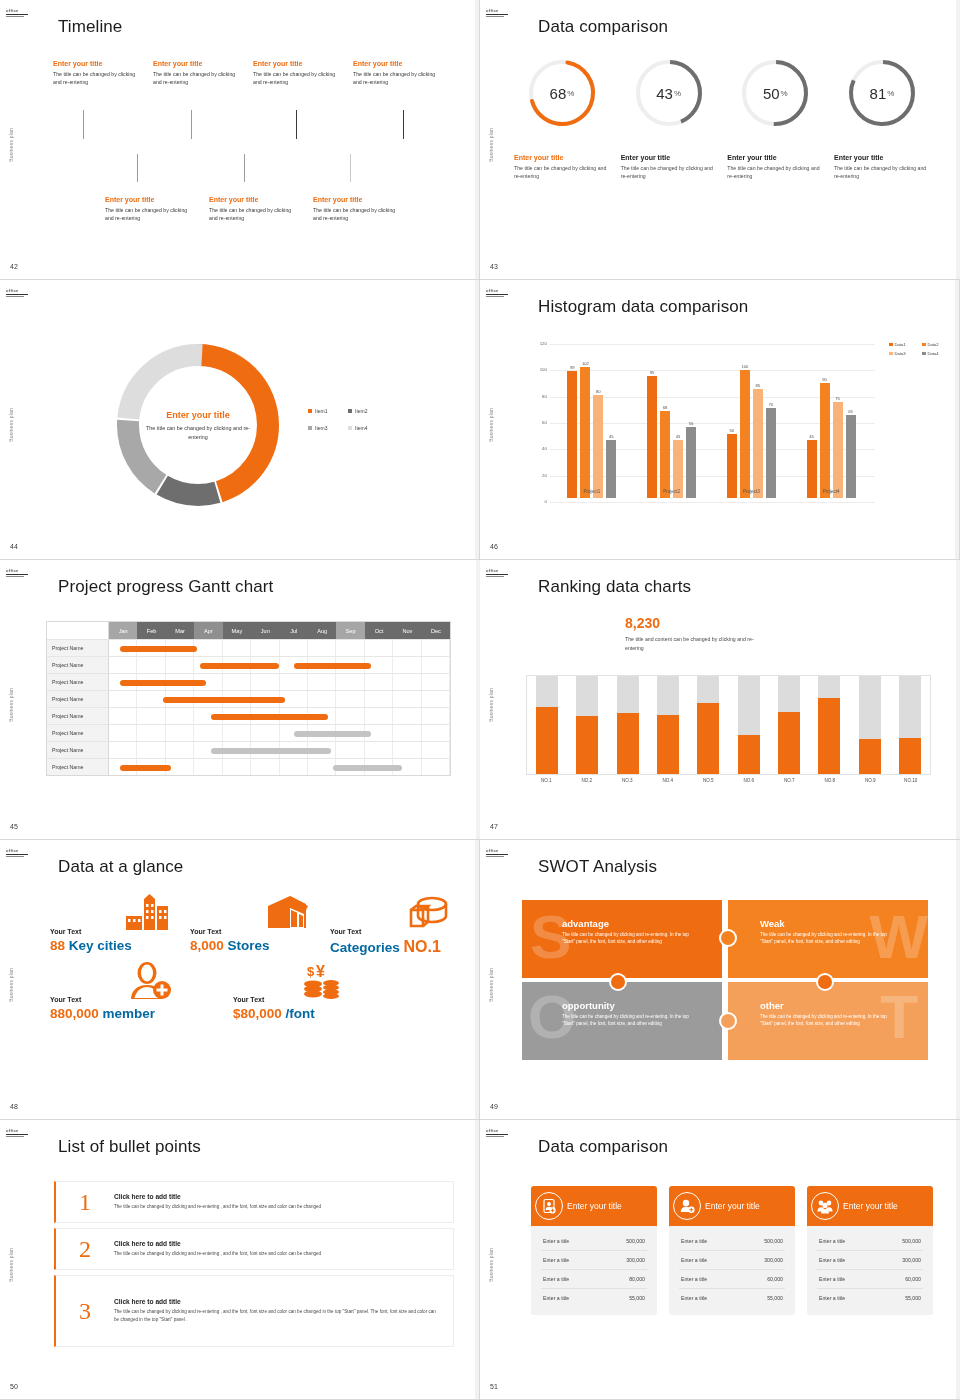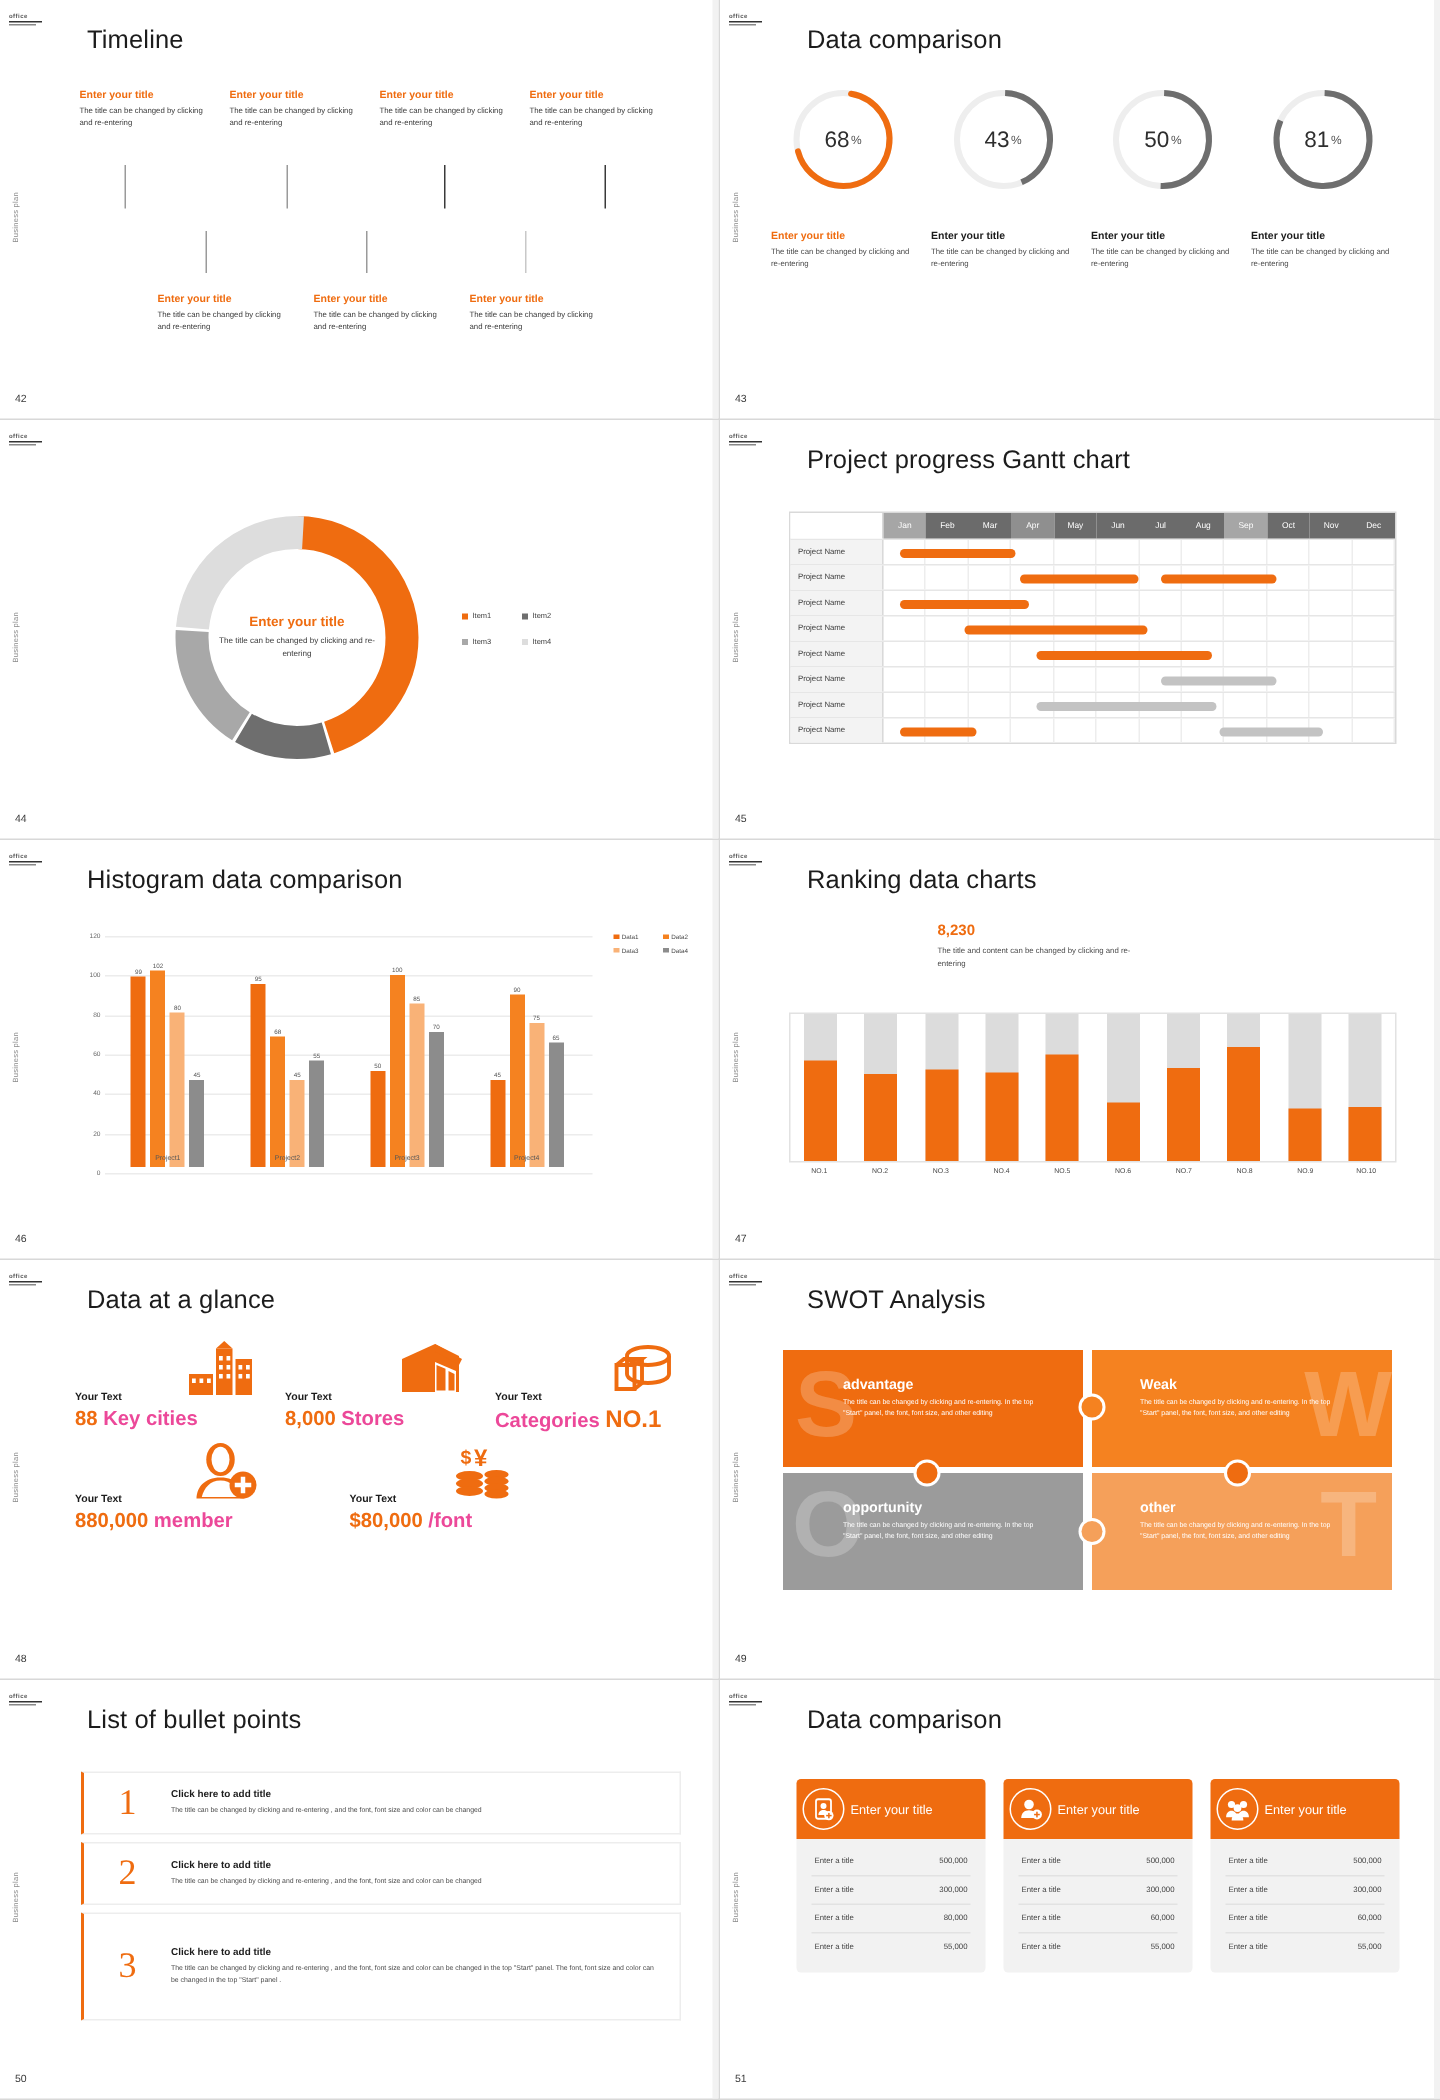--- a/index.html
+++ b/index.html
@@ -88,38 +88,38 @@
   .hbar span { position:absolute; top:-6px; left:50%; transform:translateX(-50%); font-size:4.2px; color:#555; white-space:nowrap; }
   .hxlab { position:absolute; bottom:4px; left:50%; transform:translateX(-50%); font-size:4.6px; color:#555; white-space:nowrap; }
   .hlegend { position:absolute; right:4px; top:62px; width:66px; display:flex; flex-wrap:wrap; }
   .hlgi { width:33px; font-size:4.2px; color:#444; display:flex; align-items:center; margin-bottom:4px; }
   .hlgsw { width:3.5px; height:3.5px; margin-right:2px; }
 
   
   .rk-stats { position:absolute; left:145px; top:55px; display:flex; }
   .rk-s { width:150px; padding-right:12px; }
   .rk-s.sep { border-left:1px solid #d6d6d6; padding-left:14px; }
-  .rk-n { font-size:10px; font-weight:700; }
+  .rk-n { font-size:14px; font-weight:700; }
   .rk-t { font-size:5.2px; color:#4a4a4a; line-height:8.5px; margin-top:4px; }
   .rk-chart { position:absolute; left:46px; top:115px; width:405px; height:100px; border:1px solid #e2e2e2; display:flex; }
   .rk-col { flex:1; position:relative; display:flex; align-items:flex-end; justify-content:center; }
   .rk-bar { width:22px; background:#dcdcdc; height:100%; position:relative; display:flex; align-items:flex-end; }
   .rk-fill { width:100%; background:#ef6c10; }
   .rk-labels { position:absolute; left:46px; top:218px; width:405px; display:flex; }
   .rk-lab { flex:1; text-align:center; font-size:4.6px; color:#4a4a4a; }
 
   
   .glance { position:absolute; left:50px; top:88px; width:400px; }
   .grow2 { display:flex; }
   .gitem { position:relative; margin-right:20px; }
   .gi-icon { position:absolute; right:0; top:-34px; }
   .gi-small { font-size:7px; font-weight:700; color:#1c1c1c; }
   .gi-big { font-size:13.5px; font-weight:700; margin-top:3px; white-space:nowrap; }
   .or { color:#ef6c10; }
-  .dk { color:#ec4899; }
+  .dk { color:#0369a1; }
 
   
   .swot { position:absolute; left:42px; top:60px; width:406px; height:160px; }
   .sq { position:absolute; width:200px; height:78px; overflow:hidden; }
   .sq .ghost { position:absolute; font-size:62px; font-weight:700; color:rgba(255,255,255,.22); line-height:62px; }
   .sq .sh { position:absolute; left:40px; top:18px; color:#fff; font-size:9.5px; font-weight:700; }
   .sq .sp { position:absolute; left:40px; top:31px; width:140px; color:#fff; font-size:4.6px; line-height:7.2px; }
   .notch { position:absolute; background:#fff; border-radius:50%; }
 
   
@@ -304,196 +304,20 @@
       <div class="lgi">
           <span class="lgsw" style="background:#a8a8a8"></span>
           <span>Item3</span>
         </div>
       <div class="lgi">
           <span class="lgsw" style="background:#dddddd"></span>
           <span>Item4</span>
         </div>
     </div>
     <div class="pagenum">44</div>
-  </div>
-
-  <div class="slide right">
-    <div class="logo">
-      <div class="lmark">office</div>
-      <div class="lbar"></div>
-      <div class="lbar2"></div>
-    </div>
-    <div class="sidelabel">Business plan</div>
-    <h1 class="title">Project progress Gantt chart</h1>
-
-    <div class="gantt">
-      <div class="ghead">
-        <div class="gcorner"></div>
-        <div class="gmon" style="background:#a6a6a6">Jan</div>
-        <div class="gmon" style="background:#6b6b6b">Feb</div>
-        <div class="gmon" style="background:#6b6b6b">Mar</div>
-        <div class="gmon" style="background:#8f8f8f">Apr</div>
-        <div class="gmon" style="background:#6b6b6b">May</div>
-        <div class="gmon" style="background:#6b6b6b">Jun</div>
-        <div class="gmon" style="background:#6b6b6b">Jul</div>
-        <div class="gmon" style="background:#6b6b6b">Aug</div>
-        <div class="gmon" style="background:#a6a6a6">Sep</div>
-        <div class="gmon" style="background:#6b6b6b">Oct</div>
-        <div class="gmon" style="background:#6b6b6b">Nov</div>
-        <div class="gmon" style="background:#6b6b6b">Dec</div>
-      </div>
-
-      <div class="grow">
-        <div class="gname">Project Name</div>
-        <div class="gcells">
-          <div class="gcell"></div>
-            <div class="gcell"></div>
-            <div class="gcell"></div>
-            <div class="gcell"></div>
-            <div class="gcell"></div>
-            <div class="gcell"></div>
-            <div class="gcell"></div>
-            <div class="gcell"></div>
-            <div class="gcell"></div>
-            <div class="gcell"></div>
-            <div class="gcell"></div>
-            <div class="gcell"></div>
-          <div class="gbar" style="left:3.3%;width:22.5%;background:#ef6c10"></div>
-        </div>
-      </div>
-      <div class="grow">
-        <div class="gname">Project Name</div>
-        <div class="gcells">
-          <div class="gcell"></div>
-            <div class="gcell"></div>
-            <div class="gcell"></div>
-            <div class="gcell"></div>
-            <div class="gcell"></div>
-            <div class="gcell"></div>
-            <div class="gcell"></div>
-            <div class="gcell"></div>
-            <div class="gcell"></div>
-            <div class="gcell"></div>
-            <div class="gcell"></div>
-            <div class="gcell"></div>
-          <div class="gbar" style="left:26.7%;width:23.3%;background:#ef6c10"></div>
-          <div class="gbar" style="left:54.2%;width:22.5%;background:#ef6c10"></div>
-        </div>
-      </div>
-      <div class="grow">
-        <div class="gname">Project Name</div>
-        <div class="gcells">
-          <div class="gcell"></div>
-            <div class="gcell"></div>
-            <div class="gcell"></div>
-            <div class="gcell"></div>
-            <div class="gcell"></div>
-            <div class="gcell"></div>
-            <div class="gcell"></div>
-            <div class="gcell"></div>
-            <div class="gcell"></div>
-            <div class="gcell"></div>
-            <div class="gcell"></div>
-            <div class="gcell"></div>
-          <div class="gbar" style="left:3.3%;width:25%;background:#ef6c10"></div>
-        </div>
-      </div>
-      <div class="grow">
-        <div class="gname">Project Name</div>
-        <div class="gcells">
-          <div class="gcell"></div>
-            <div class="gcell"></div>
-            <div class="gcell"></div>
-            <div class="gcell"></div>
-            <div class="gcell"></div>
-            <div class="gcell"></div>
-            <div class="gcell"></div>
-            <div class="gcell"></div>
-            <div class="gcell"></div>
-            <div class="gcell"></div>
-            <div class="gcell"></div>
-            <div class="gcell"></div>
-          <div class="gbar" style="left:15.8%;width:35.8%;background:#ef6c10"></div>
-        </div>
-      </div>
-      <div class="grow">
-        <div class="gname">Project Name</div>
-        <div class="gcells">
-          <div class="gcell"></div>
-            <div class="gcell"></div>
-            <div class="gcell"></div>
-            <div class="gcell"></div>
-            <div class="gcell"></div>
-            <div class="gcell"></div>
-            <div class="gcell"></div>
-            <div class="gcell"></div>
-            <div class="gcell"></div>
-            <div class="gcell"></div>
-            <div class="gcell"></div>
-            <div class="gcell"></div>
-          <div class="gbar" style="left:30%;width:34.2%;background:#ef6c10"></div>
-        </div>
-      </div>
-      <div class="grow">
-        <div class="gname">Project Name</div>
-        <div class="gcells">
-          <div class="gcell"></div>
-            <div class="gcell"></div>
-            <div class="gcell"></div>
-            <div class="gcell"></div>
-            <div class="gcell"></div>
-            <div class="gcell"></div>
-            <div class="gcell"></div>
-            <div class="gcell"></div>
-            <div class="gcell"></div>
-            <div class="gcell"></div>
-            <div class="gcell"></div>
-            <div class="gcell"></div>
-          <div class="gbar" style="left:54.2%;width:22.5%;background:#c3c3c3"></div>
-        </div>
-      </div>
-      <div class="grow">
-        <div class="gname">Project Name</div>
-        <div class="gcells">
-          <div class="gcell"></div>
-            <div class="gcell"></div>
-            <div class="gcell"></div>
-            <div class="gcell"></div>
-            <div class="gcell"></div>
-            <div class="gcell"></div>
-            <div class="gcell"></div>
-            <div class="gcell"></div>
-            <div class="gcell"></div>
-            <div class="gcell"></div>
-            <div class="gcell"></div>
-            <div class="gcell"></div>
-          <div class="gbar" style="left:30%;width:35%;background:#c3c3c3"></div>
-        </div>
-      </div>
-      <div class="grow">
-        <div class="gname">Project Name</div>
-        <div class="gcells">
-          <div class="gcell"></div>
-            <div class="gcell"></div>
-            <div class="gcell"></div>
-            <div class="gcell"></div>
-            <div class="gcell"></div>
-            <div class="gcell"></div>
-            <div class="gcell"></div>
-            <div class="gcell"></div>
-            <div class="gcell"></div>
-            <div class="gcell"></div>
-            <div class="gcell"></div>
-            <div class="gcell"></div>
-          <div class="gbar" style="left:3.3%;width:15%;background:#ef6c10"></div>
-          <div class="gbar" style="left:65.8%;width:20%;background:#c3c3c3"></div>
-        </div>
-      </div>
-    </div>
-    <div class="pagenum">45</div>
   </div>
 
   <div class="slide">
     <div class="logo">
       <div class="lmark">office</div>
       <div class="lbar"></div>
       <div class="lbar2"></div>
     </div>
     <div class="sidelabel">Business plan</div>
     <h1 class="title">Histogram data comparison</h1>
@@ -592,20 +416,196 @@
       <div class="hlgi">
           <span class="hlgsw" style="background:#f9b277"></span>
           <span>Data3</span>
         </div>
       <div class="hlgi">
           <span class="hlgsw" style="background:#8c8c8c"></span>
           <span>Data4</span>
         </div>
     </div>
     <div class="pagenum">46</div>
+  </div>
+
+  <div class="slide right">
+    <div class="logo">
+      <div class="lmark">office</div>
+      <div class="lbar"></div>
+      <div class="lbar2"></div>
+    </div>
+    <div class="sidelabel">Business plan</div>
+    <h1 class="title">Project progress Gantt chart</h1>
+
+    <div class="gantt">
+      <div class="ghead">
+        <div class="gcorner"></div>
+        <div class="gmon" style="background:#a6a6a6">Jan</div>
+        <div class="gmon" style="background:#6b6b6b">Feb</div>
+        <div class="gmon" style="background:#6b6b6b">Mar</div>
+        <div class="gmon" style="background:#8f8f8f">Apr</div>
+        <div class="gmon" style="background:#6b6b6b">May</div>
+        <div class="gmon" style="background:#6b6b6b">Jun</div>
+        <div class="gmon" style="background:#6b6b6b">Jul</div>
+        <div class="gmon" style="background:#6b6b6b">Aug</div>
+        <div class="gmon" style="background:#a6a6a6">Sep</div>
+        <div class="gmon" style="background:#6b6b6b">Oct</div>
+        <div class="gmon" style="background:#6b6b6b">Nov</div>
+        <div class="gmon" style="background:#6b6b6b">Dec</div>
+      </div>
+
+      <div class="grow">
+        <div class="gname">Project Name</div>
+        <div class="gcells">
+          <div class="gcell"></div>
+            <div class="gcell"></div>
+            <div class="gcell"></div>
+            <div class="gcell"></div>
+            <div class="gcell"></div>
+            <div class="gcell"></div>
+            <div class="gcell"></div>
+            <div class="gcell"></div>
+            <div class="gcell"></div>
+            <div class="gcell"></div>
+            <div class="gcell"></div>
+            <div class="gcell"></div>
+          <div class="gbar" style="left:3.3%;width:22.5%;background:#ef6c10"></div>
+        </div>
+      </div>
+      <div class="grow">
+        <div class="gname">Project Name</div>
+        <div class="gcells">
+          <div class="gcell"></div>
+            <div class="gcell"></div>
+            <div class="gcell"></div>
+            <div class="gcell"></div>
+            <div class="gcell"></div>
+            <div class="gcell"></div>
+            <div class="gcell"></div>
+            <div class="gcell"></div>
+            <div class="gcell"></div>
+            <div class="gcell"></div>
+            <div class="gcell"></div>
+            <div class="gcell"></div>
+          <div class="gbar" style="left:26.7%;width:23.3%;background:#ef6c10"></div>
+          <div class="gbar" style="left:54.2%;width:22.5%;background:#ef6c10"></div>
+        </div>
+      </div>
+      <div class="grow">
+        <div class="gname">Project Name</div>
+        <div class="gcells">
+          <div class="gcell"></div>
+            <div class="gcell"></div>
+            <div class="gcell"></div>
+            <div class="gcell"></div>
+            <div class="gcell"></div>
+            <div class="gcell"></div>
+            <div class="gcell"></div>
+            <div class="gcell"></div>
+            <div class="gcell"></div>
+            <div class="gcell"></div>
+            <div class="gcell"></div>
+            <div class="gcell"></div>
+          <div class="gbar" style="left:3.3%;width:25%;background:#ef6c10"></div>
+        </div>
+      </div>
+      <div class="grow">
+        <div class="gname">Project Name</div>
+        <div class="gcells">
+          <div class="gcell"></div>
+            <div class="gcell"></div>
+            <div class="gcell"></div>
+            <div class="gcell"></div>
+            <div class="gcell"></div>
+            <div class="gcell"></div>
+            <div class="gcell"></div>
+            <div class="gcell"></div>
+            <div class="gcell"></div>
+            <div class="gcell"></div>
+            <div class="gcell"></div>
+            <div class="gcell"></div>
+          <div class="gbar" style="left:15.8%;width:35.8%;background:#ef6c10"></div>
+        </div>
+      </div>
+      <div class="grow">
+        <div class="gname">Project Name</div>
+        <div class="gcells">
+          <div class="gcell"></div>
+            <div class="gcell"></div>
+            <div class="gcell"></div>
+            <div class="gcell"></div>
+            <div class="gcell"></div>
+            <div class="gcell"></div>
+            <div class="gcell"></div>
+            <div class="gcell"></div>
+            <div class="gcell"></div>
+            <div class="gcell"></div>
+            <div class="gcell"></div>
+            <div class="gcell"></div>
+          <div class="gbar" style="left:30%;width:34.2%;background:#ef6c10"></div>
+        </div>
+      </div>
+      <div class="grow">
+        <div class="gname">Project Name</div>
+        <div class="gcells">
+          <div class="gcell"></div>
+            <div class="gcell"></div>
+            <div class="gcell"></div>
+            <div class="gcell"></div>
+            <div class="gcell"></div>
+            <div class="gcell"></div>
+            <div class="gcell"></div>
+            <div class="gcell"></div>
+            <div class="gcell"></div>
+            <div class="gcell"></div>
+            <div class="gcell"></div>
+            <div class="gcell"></div>
+          <div class="gbar" style="left:54.2%;width:22.5%;background:#c3c3c3"></div>
+        </div>
+      </div>
+      <div class="grow">
+        <div class="gname">Project Name</div>
+        <div class="gcells">
+          <div class="gcell"></div>
+            <div class="gcell"></div>
+            <div class="gcell"></div>
+            <div class="gcell"></div>
+            <div class="gcell"></div>
+            <div class="gcell"></div>
+            <div class="gcell"></div>
+            <div class="gcell"></div>
+            <div class="gcell"></div>
+            <div class="gcell"></div>
+            <div class="gcell"></div>
+            <div class="gcell"></div>
+          <div class="gbar" style="left:30%;width:35%;background:#c3c3c3"></div>
+        </div>
+      </div>
+      <div class="grow">
+        <div class="gname">Project Name</div>
+        <div class="gcells">
+          <div class="gcell"></div>
+            <div class="gcell"></div>
+            <div class="gcell"></div>
+            <div class="gcell"></div>
+            <div class="gcell"></div>
+            <div class="gcell"></div>
+            <div class="gcell"></div>
+            <div class="gcell"></div>
+            <div class="gcell"></div>
+            <div class="gcell"></div>
+            <div class="gcell"></div>
+            <div class="gcell"></div>
+          <div class="gbar" style="left:3.3%;width:15%;background:#ef6c10"></div>
+          <div class="gbar" style="left:65.8%;width:20%;background:#c3c3c3"></div>
+        </div>
+      </div>
+    </div>
+    <div class="pagenum">45</div>
   </div>
 
   <div class="slide right">
     <div class="logo">
       <div class="lmark">office</div>
       <div class="lbar"></div>
       <div class="lbar2"></div>
     </div>
     <div class="sidelabel">Business plan</div>
     <h1 class="title">Ranking data charts</h1>

